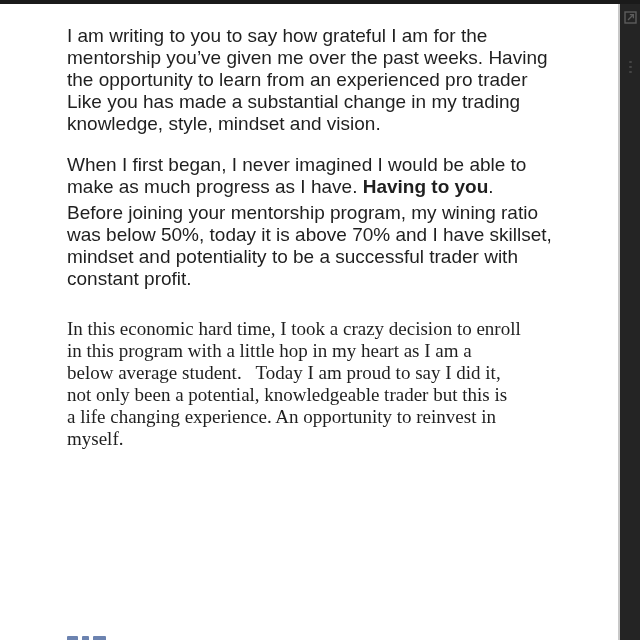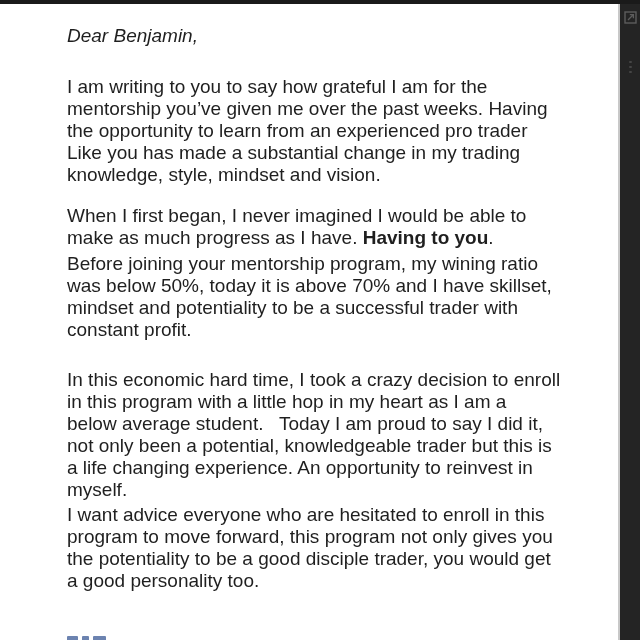--- a/index.html
+++ b/index.html
@@ -61,21 +61,21 @@
     font-size: 19px;
     line-height: 22px;
     white-space: pre-wrap;
     color: var(--text-color, #1f1f1f);
   }
   .salutation { font-style: italic; }
   .salutation { margin-bottom: 29px !important; }
   .para-1 { margin-bottom: 19px !important; }
   .para-2 { margin-bottom: 4px  !important; }
   .para-3 { margin-bottom: 28px !important; }
-  .para-4 { margin-bottom: 3px  !important; }
+  .para-4 { margin-bottom: 3px  !important; font-family: Liberation Serif, serif; }
   .para-5 { margin-bottom: 23px !important; }
   .bold-inline { font-weight: bold; }
 
   
   .signature-fragment {
     position: absolute;
     left: 67px; top: 636px;
     height: 4px; width: 50px;
     overflow: hidden;
     display: flex;
@@ -107,21 +107,20 @@
       </svg>
     </div>
     <div class="rail-icon-btn kebab">
       <span class="kebab-dot"></span>
       <span class="kebab-dot"></span>
       <span class="kebab-dot"></span>
     </div>
   </div>
 
   <div class="page">
-    <p class="salutation">Dear Benjamin,</p>
 
     <p class="para-1">I am writing to you to say how grateful I am for the
 mentorship you’ve given me over the past weeks. Having
 the opportunity to learn from an experienced pro trader
 Like you has made a substantial change in my trading
 knowledge, style, mindset and vision.</p>
 
     <p class="para-2"><span>When I first began, I never imagined I would be able to
 make as much progress as I have. </span><span class="bold-inline">Having to you</span><span>.</span></p>
 
@@ -130,24 +129,20 @@
 mindset and potentiality to be a successful trader with
 constant profit.</p>
 
     <p class="para-4">In this economic hard time, I took a crazy decision to enroll
 in this program with a little hop in my heart as I am a
 below average student.   Today I am proud to say I did it,
 not only been a potential, knowledgeable trader but this is
 a life changing experience. An opportunity to reinvest in
 myself.</p>
 
-    <p class="para-5">I want advice everyone who are hesitated to enroll in this
-program to move forward, this program not only gives you
-the potentiality to be a good disciple trader, you would get
-a good personality too.</p>
 
   </div>
 
   <div class="signature-fragment">
     <span class="frag-mark frag-a"></span>
     <span class="frag-mark frag-b"></span>
     <span class="frag-mark frag-c"></span>
   </div>
 
 </div>

